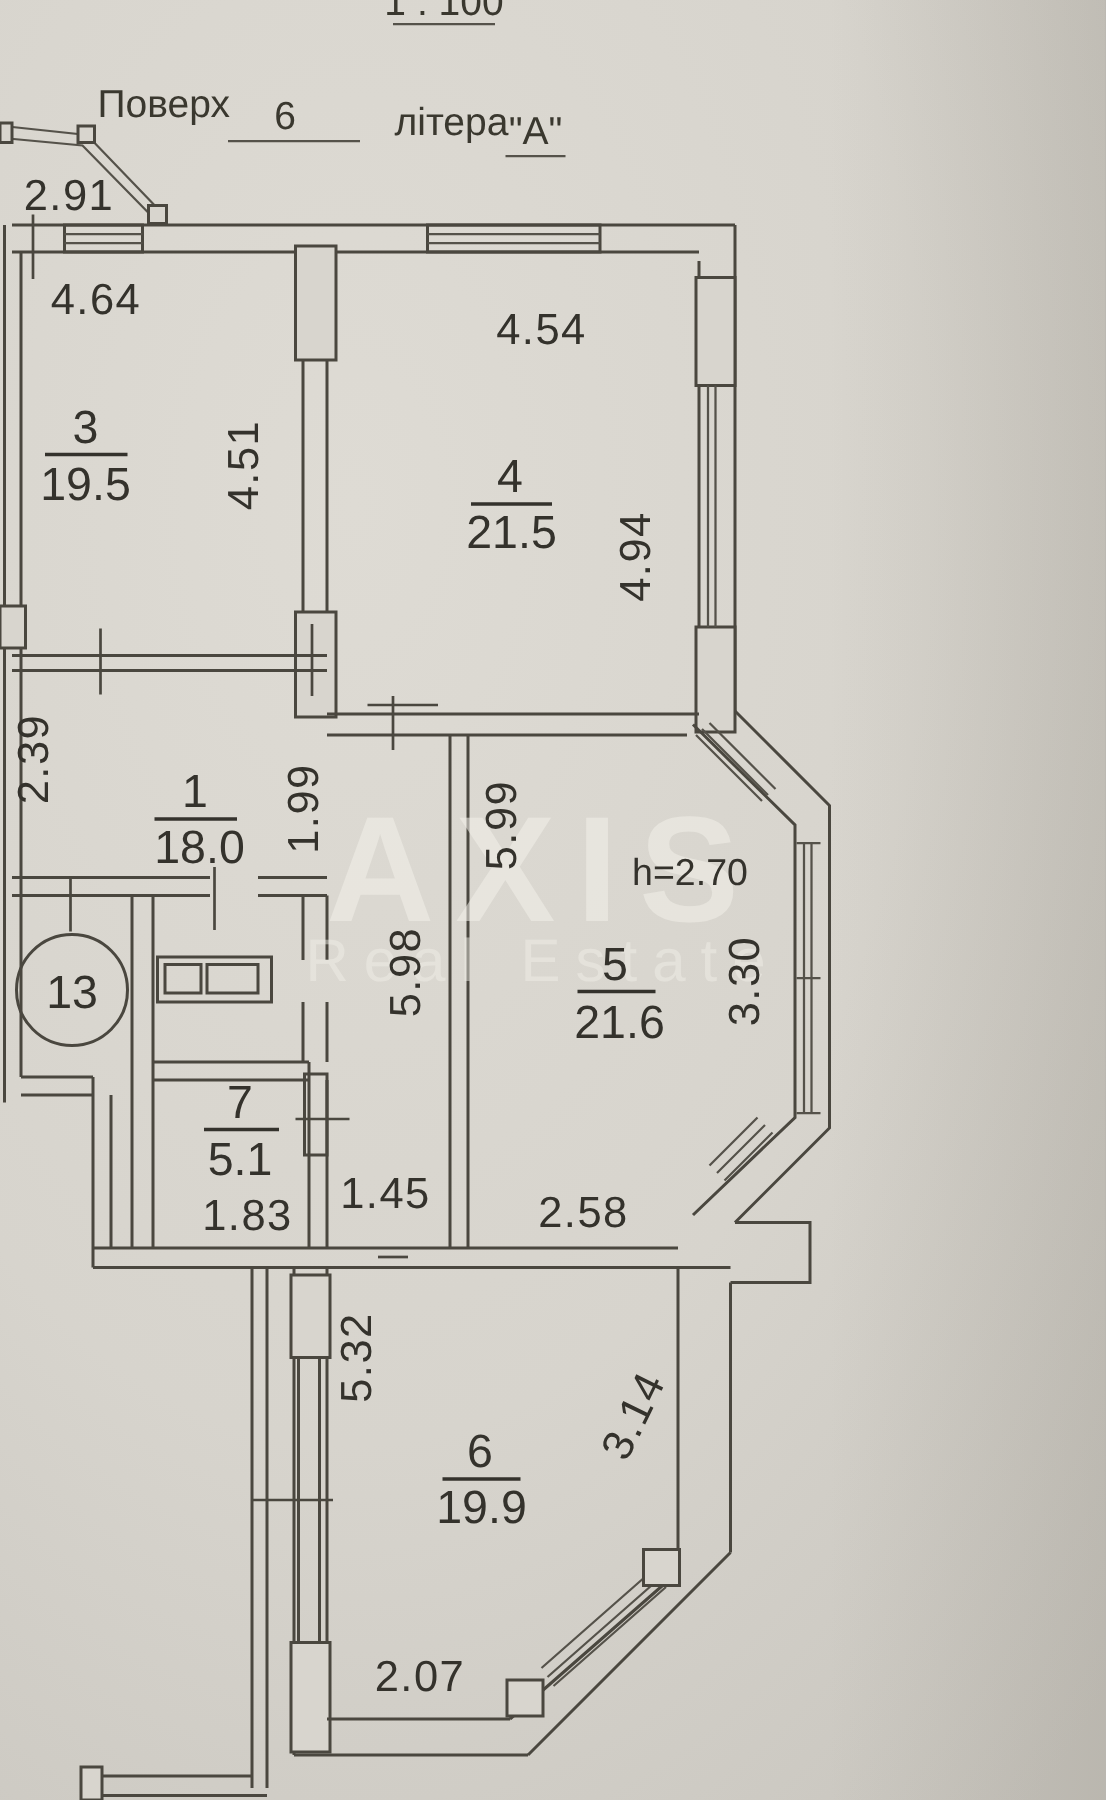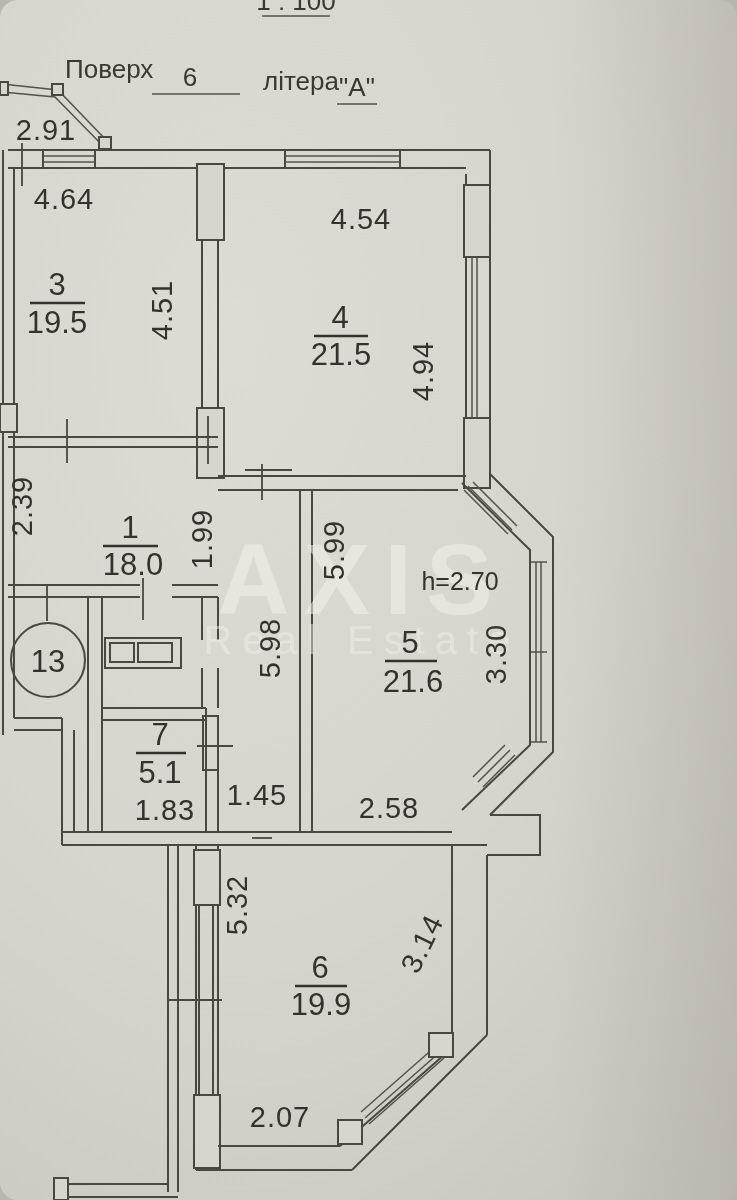--- a/index.html
+++ b/index.html
@@ -1,17 +1,17 @@
 <!DOCTYPE html>
 <html><head>
 <meta charset="utf-8">
 <style>
   html,body{margin:0;padding:0;background:#b9b6af;}
   #page{position:relative;width:737px;height:1200px;overflow:hidden;
-        font-family:"Liberation Sans", sans-serif;border-radius:18px;}
+        font-family:"Liberation Sans", sans-serif;}
   svg{display:block;}
   text{fill:#34322c;}
   .dim{font-size:29px;letter-spacing:1px;}
   .dims{font-size:25px;}
   .room-no{font-size:31px;}
   .room-area{font-size:31px;}
   .hdr{font-size:26px;fill:#3a382f;}
   .wm1{font-size:100px;font-weight:bold;fill:#f3f1ea;opacity:.55;letter-spacing:14px;}
   .wm2{font-size:40px;fill:#f3f1ea;opacity:.45;letter-spacing:10px;}
   .wall{stroke:#4a473f;stroke-width:2;fill:none;}

